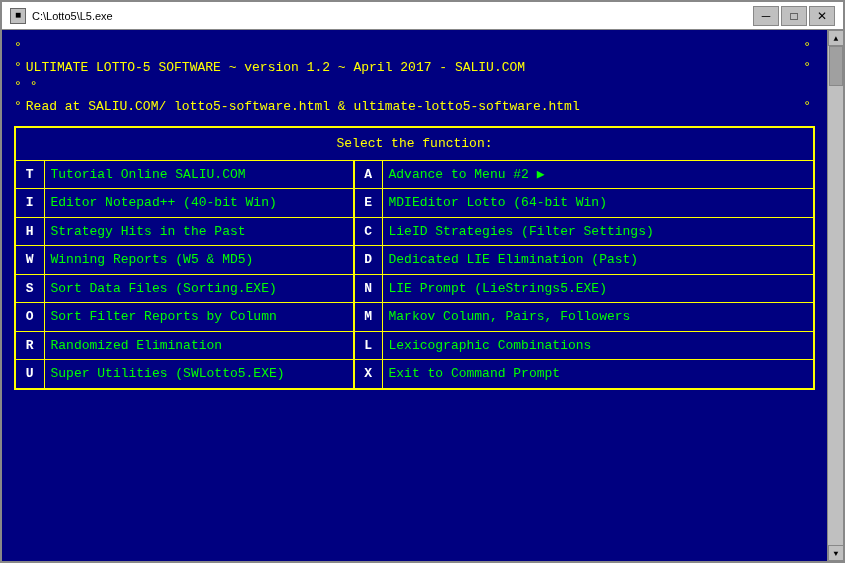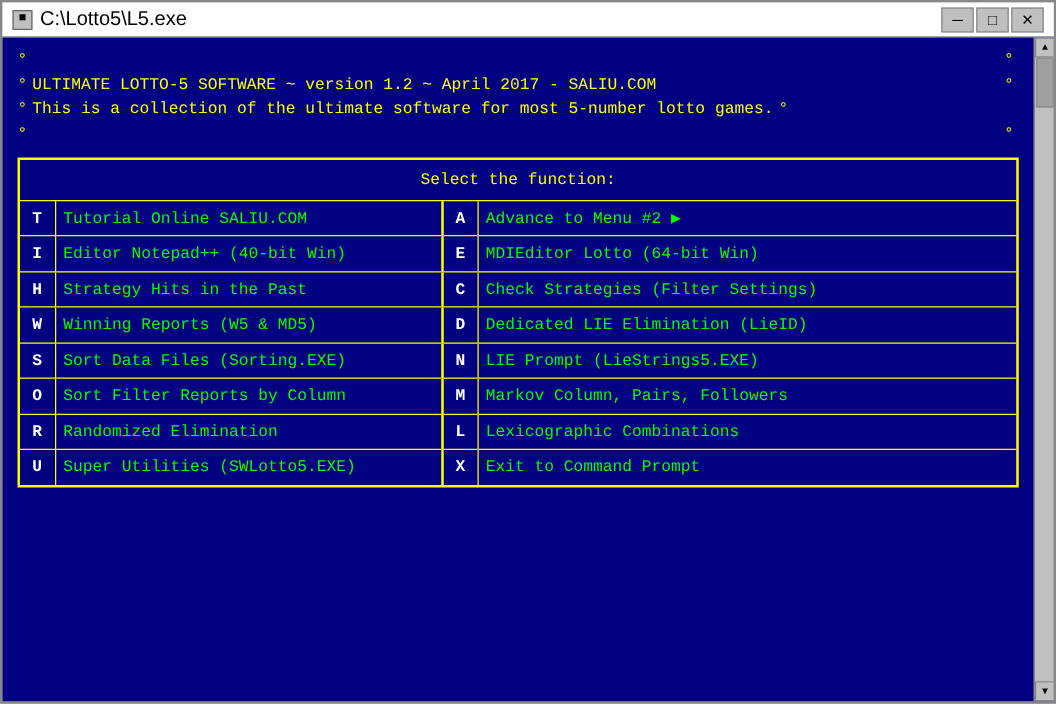--- a/index.html
+++ b/index.html
@@ -43,21 +43,21 @@
       height: 16px;
       background: #c0c0c0;
       border: 1px solid #666;
       display: flex;
       align-items: center;
       justify-content: center;
       font-size: 10px;
     }
 
     .titlebar-title {
-      font-size: 16px;
+      font-size: 11px;
       font-family: 'Segoe UI', Arial, sans-serif;
       color: #000;
     }
 
     .titlebar-controls {
       display: flex;
       gap: 2px;
     }
 
     .titlebar-btn {
@@ -229,25 +229,25 @@
           <span class="hdot">°</span>
           <span class="hdot" style="margin-left:auto;">°</span>
         </div>
         <div class="hline">
           <span class="hdot">°</span>
           <span class="header-line">ULTIMATE LOTTO-5 SOFTWARE ~ version 1.2 ~ April 2017 - SALIU.COM</span>
           <span class="hdot" style="margin-left:auto;">°</span>
         </div>
         <div class="hline">
           <span class="hdot">°</span>
-          <span class="header-line">This is a collection of the ultimate software for most 5-number lotto games.</span>
           <span class="hdot" style="margin-left:4px;">°</span>
         </div>
         <div class="hline">
           <span class="hdot">°</span>
+          <span class="header-line">Read at SALIU.COM/ lotto5-software.html &amp; ultimate-lotto5-software.html</span>
           <span class="hdot" style="margin-left:auto;">°</span>
         </div>
       </div>
 
       <div class="menu-container">
         <div class="menu-title">Select the function:</div>
         <table class="menu-table">
           <tbody id="menu-body">
           <tr>
       <td class="key-cell">T</td>
@@ -258,27 +258,27 @@
               <tr>
       <td class="key-cell">I</td>
       <td class="label-cell">Editor Notepad++ (40-bit Win)</td>
       <td class="key-cell2">E</td>
       <td class="label-cell2">MDIEditor Lotto (64-bit Win)</td>
     </tr>
               <tr>
       <td class="key-cell">H</td>
       <td class="label-cell">Strategy Hits in the Past</td>
       <td class="key-cell2">C</td>
-      <td class="label-cell2">Check Strategies (Filter Settings)</td>
+      <td class="label-cell2">LieID Strategies (Filter Settings)</td>
     </tr>
               <tr>
       <td class="key-cell">W</td>
       <td class="label-cell">Winning Reports (W5 &amp; MD5)</td>
       <td class="key-cell2">D</td>
-      <td class="label-cell2">Dedicated LIE Elimination (LieID)</td>
+      <td class="label-cell2">Dedicated LIE Elimination (Past)</td>
     </tr>
               <tr>
       <td class="key-cell">S</td>
       <td class="label-cell">Sort Data Files (Sorting.EXE)</td>
       <td class="key-cell2">N</td>
       <td class="label-cell2">LIE Prompt (LieStrings5.EXE)</td>
     </tr>
               <tr>
       <td class="key-cell">O</td>
       <td class="label-cell">Sort Filter Reports by Column</td>

